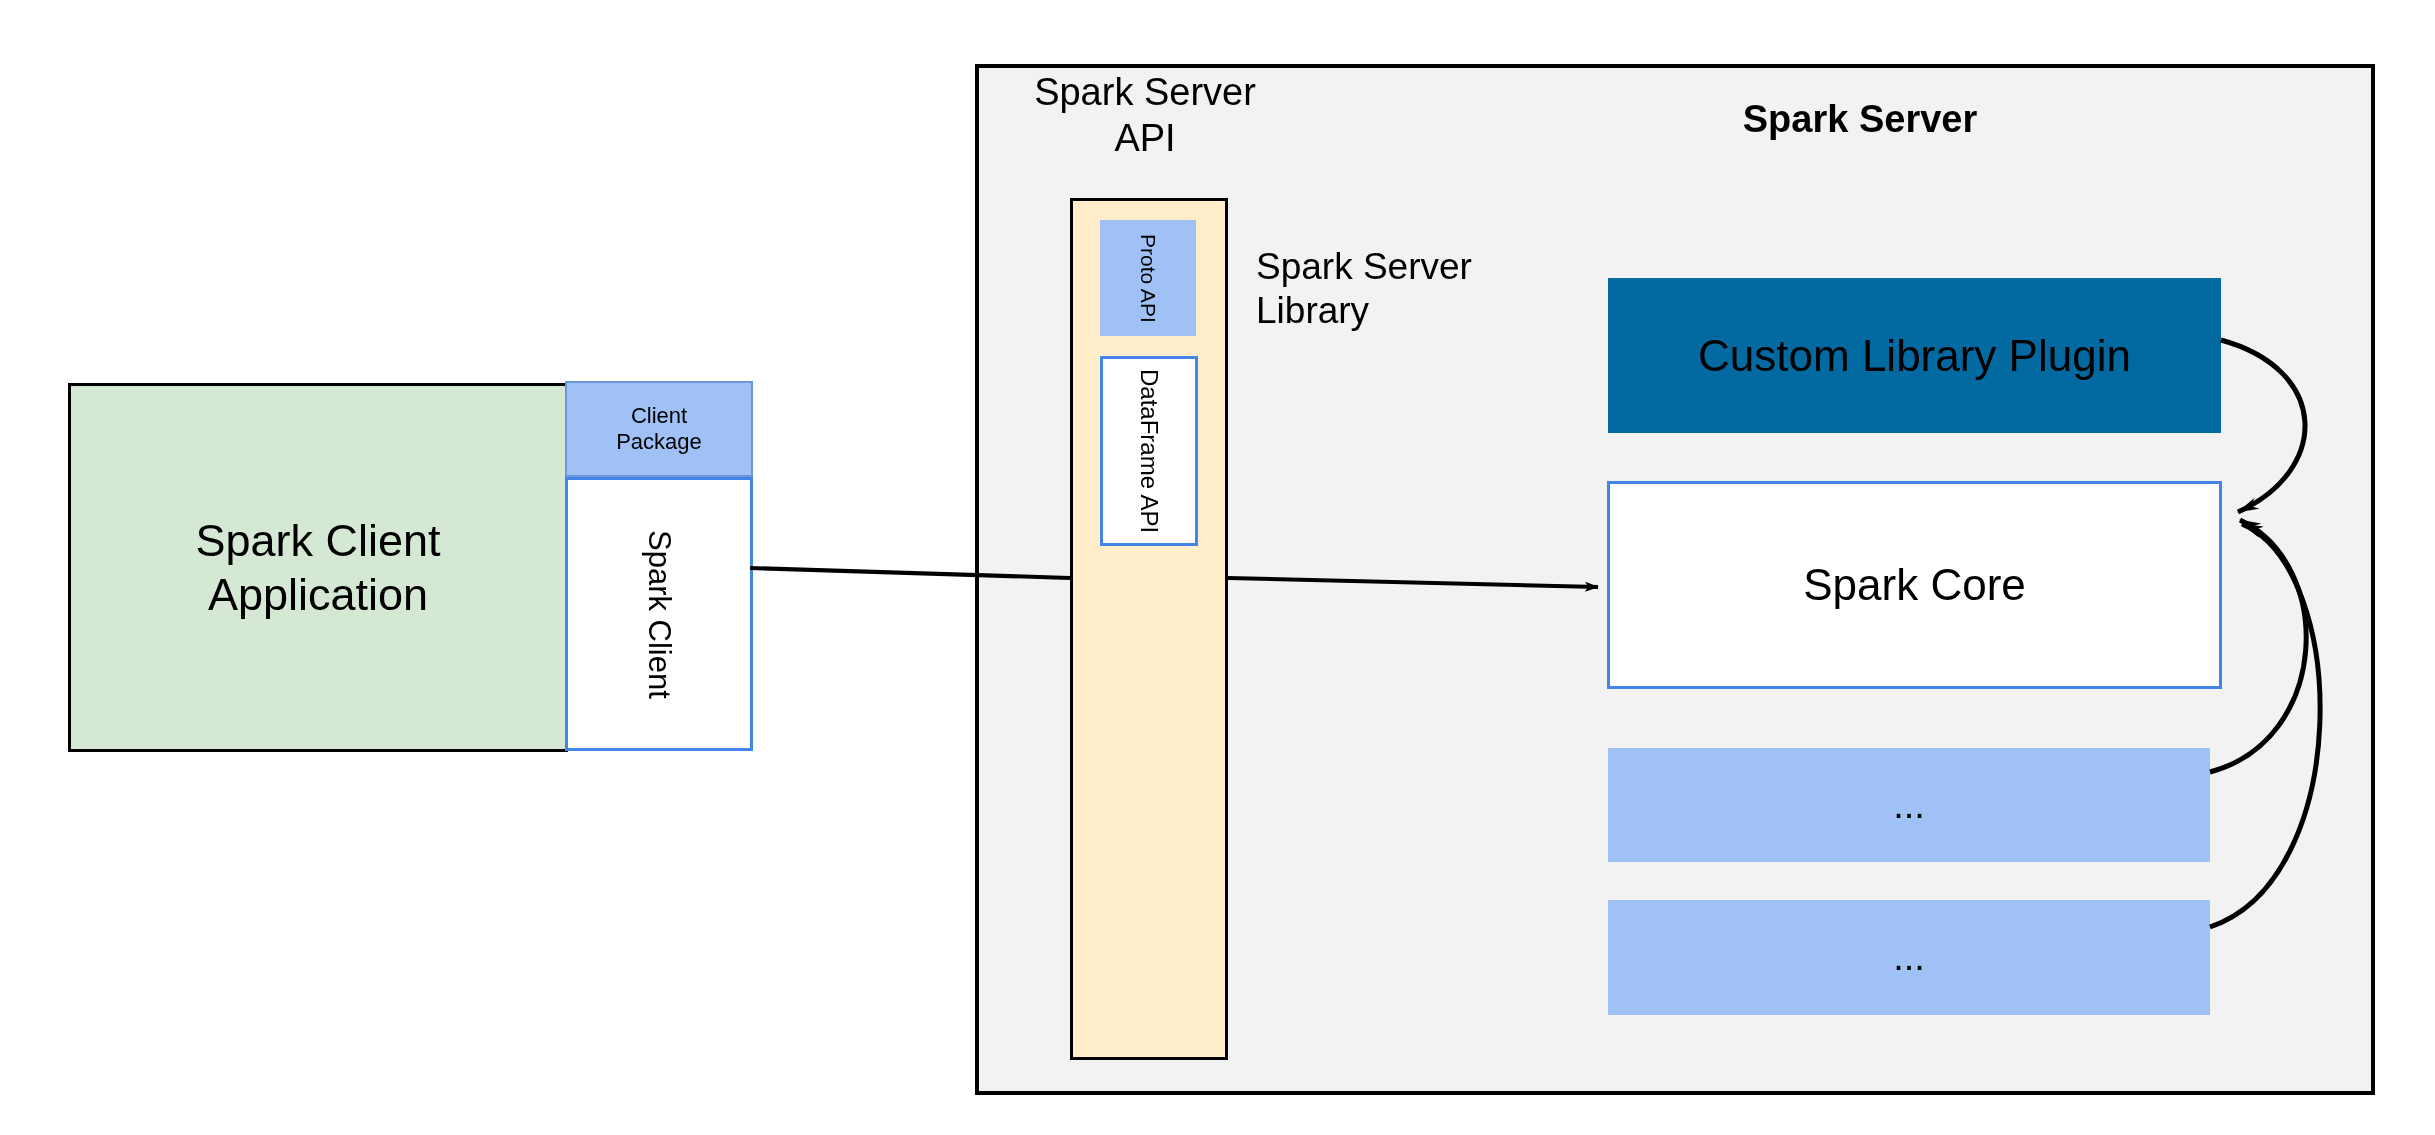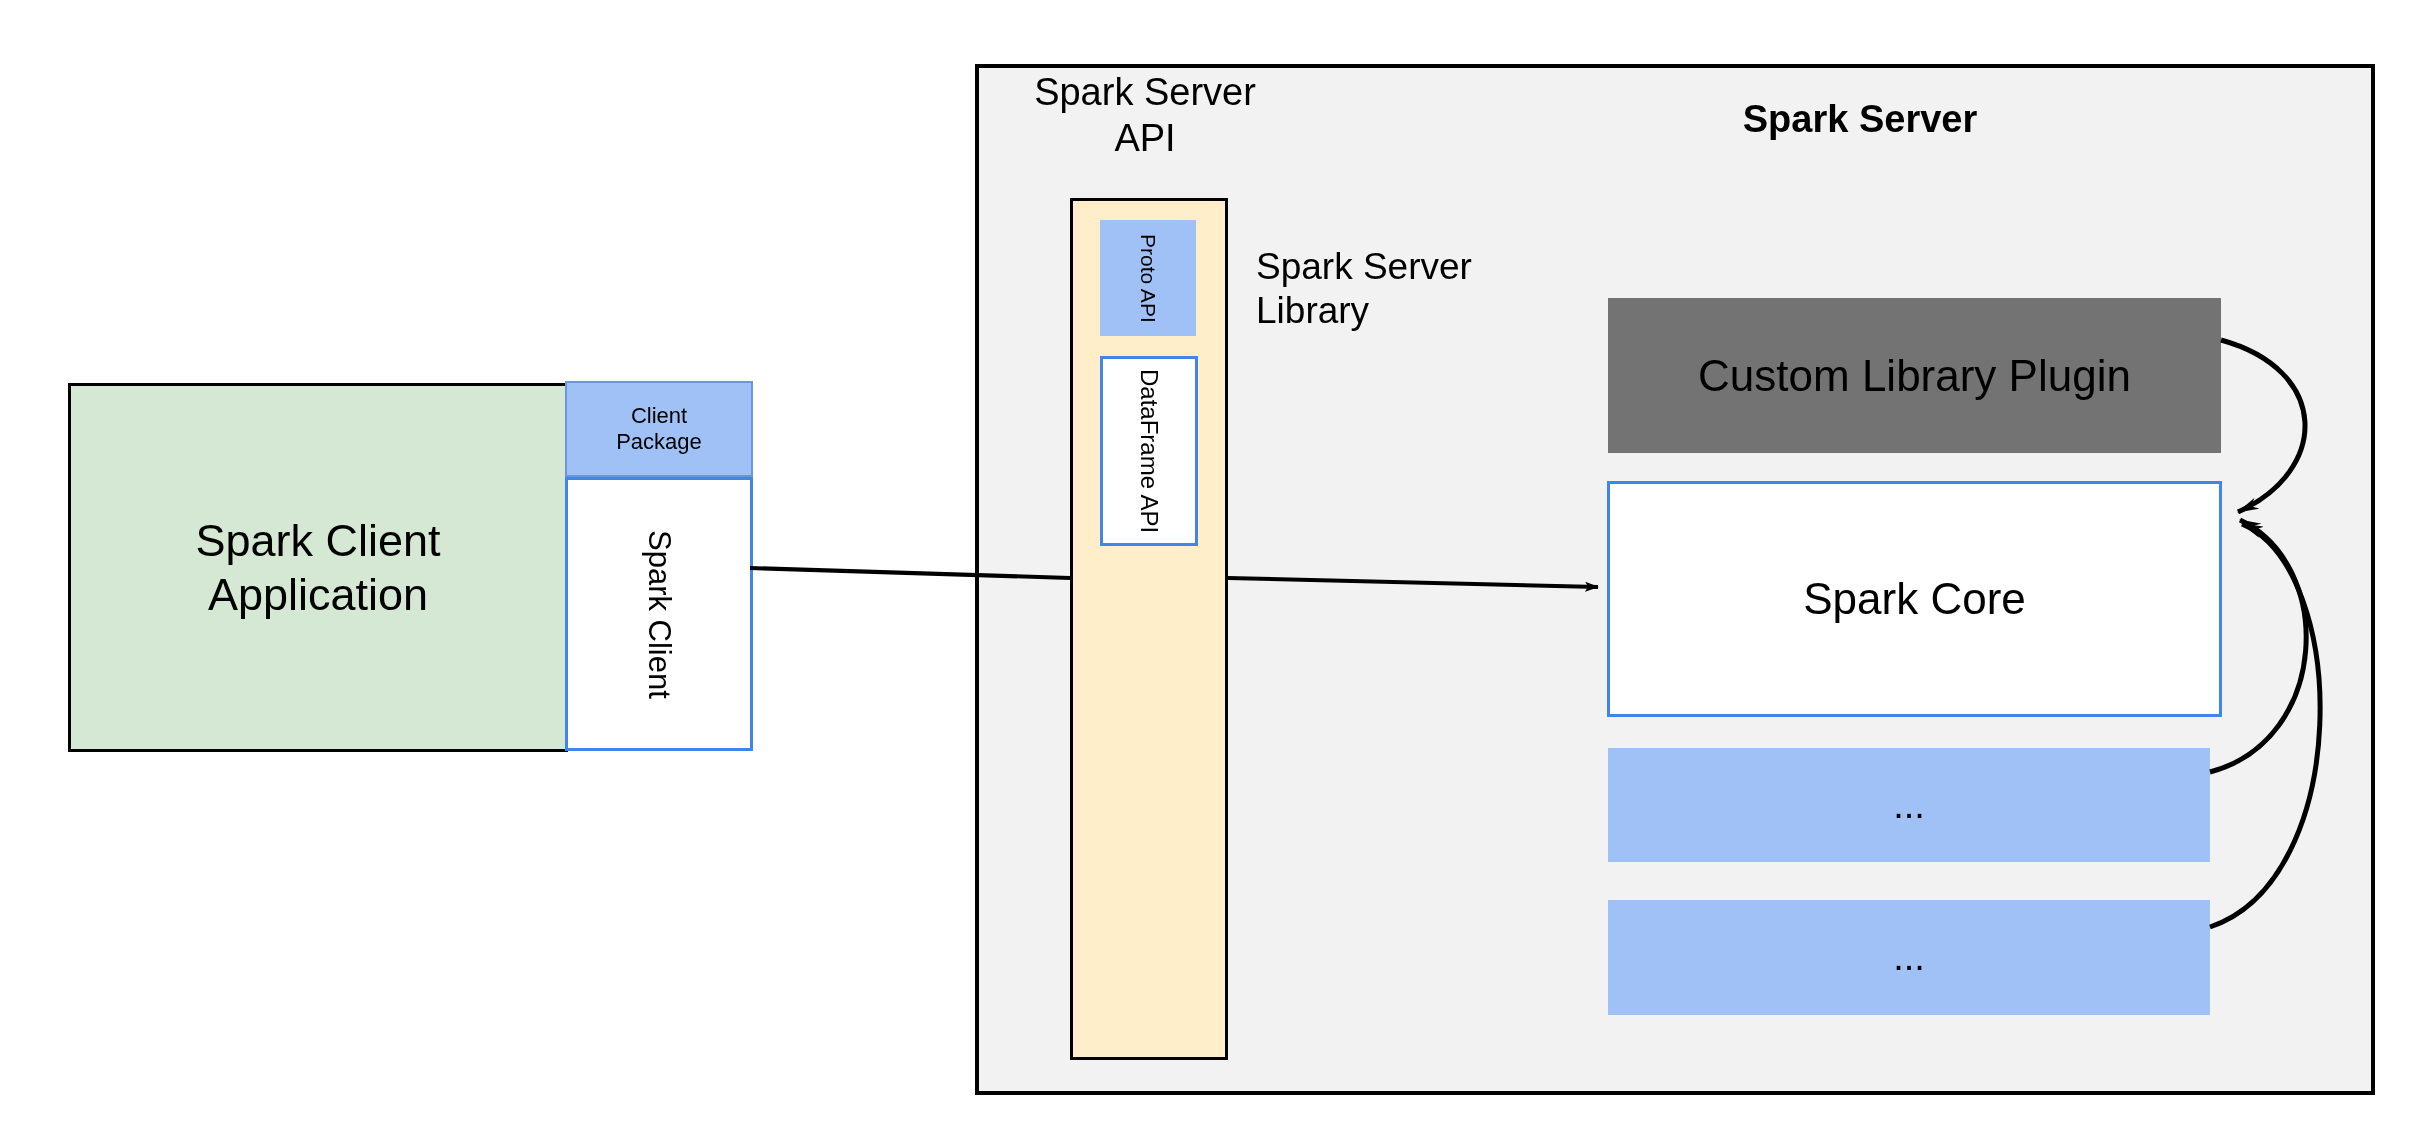--- a/index.html
+++ b/index.html
@@ -165,31 +165,30 @@
     white-space: pre-line;
     z-index: 4;
   }
 
   
   #custom-library-plugin-box {
     left: 1608px;
     top: 278px;
     width: 613px;
     height: 155px;
-    background: #737373;
+    background: #0369a1;
     font-size: 44px;
     z-index: 3;
-    margin-top: 20px;
   }
 
   #spark-core-box {
     left: 1607px;
     top: 481px;
     width: 615px;
-    height: 236px;
+    height: 208px;
     background: #ffffff;
     border: 3px solid #4285e8;
     font-size: 44px;
     z-index: 3;
   }
 
   #ellipsis-box-1 {
     left: 1608px;
     top: 748px;
     width: 602px;

